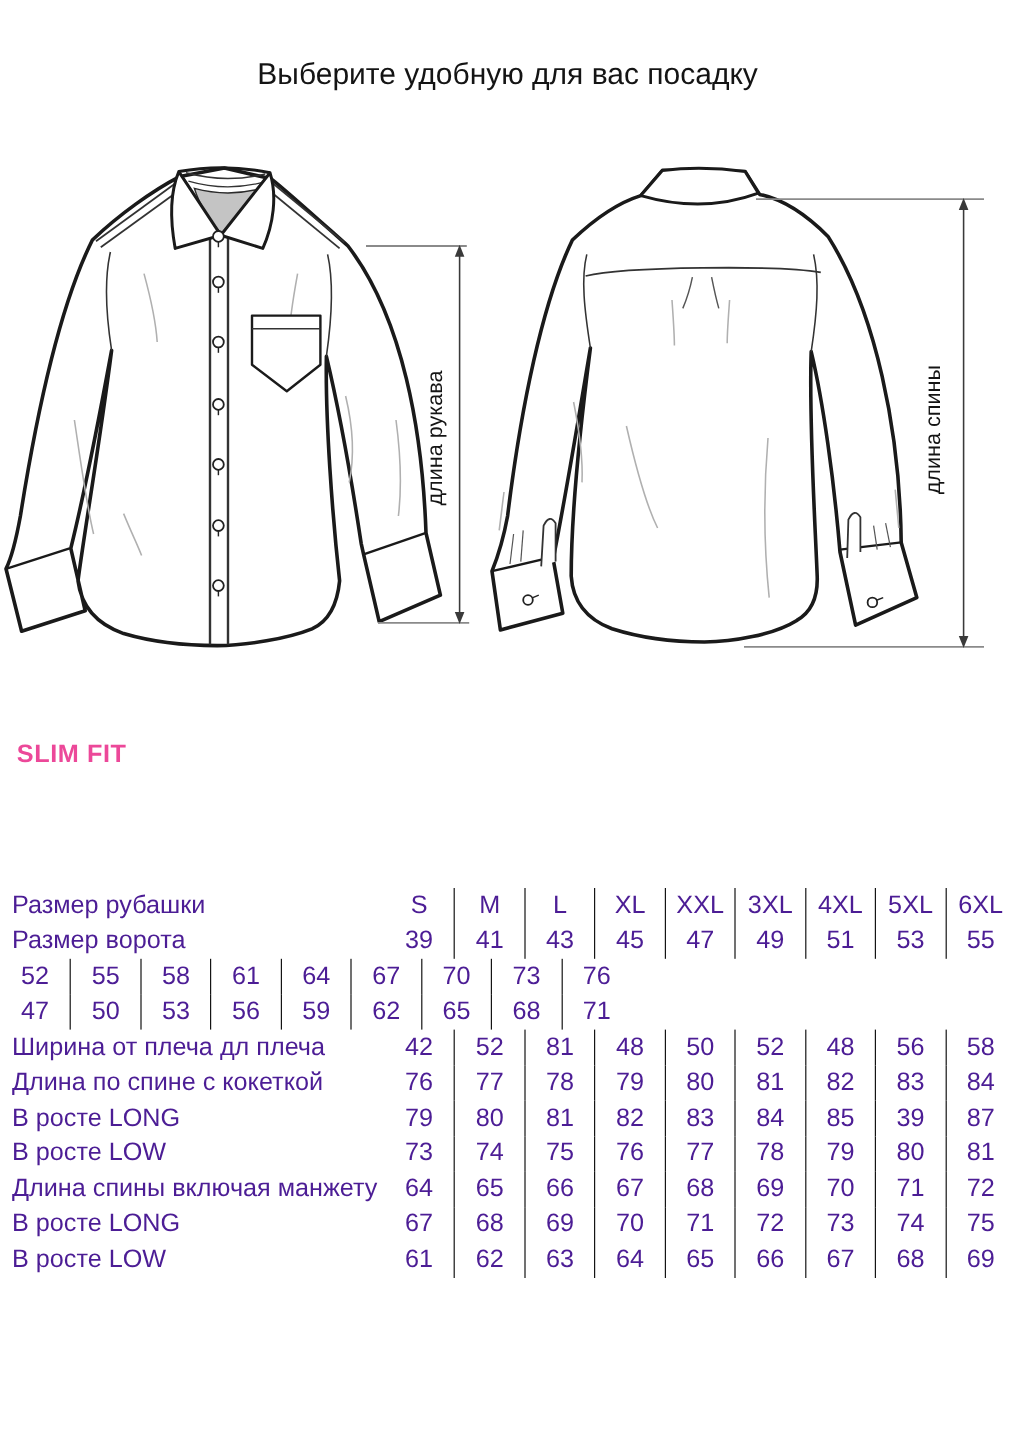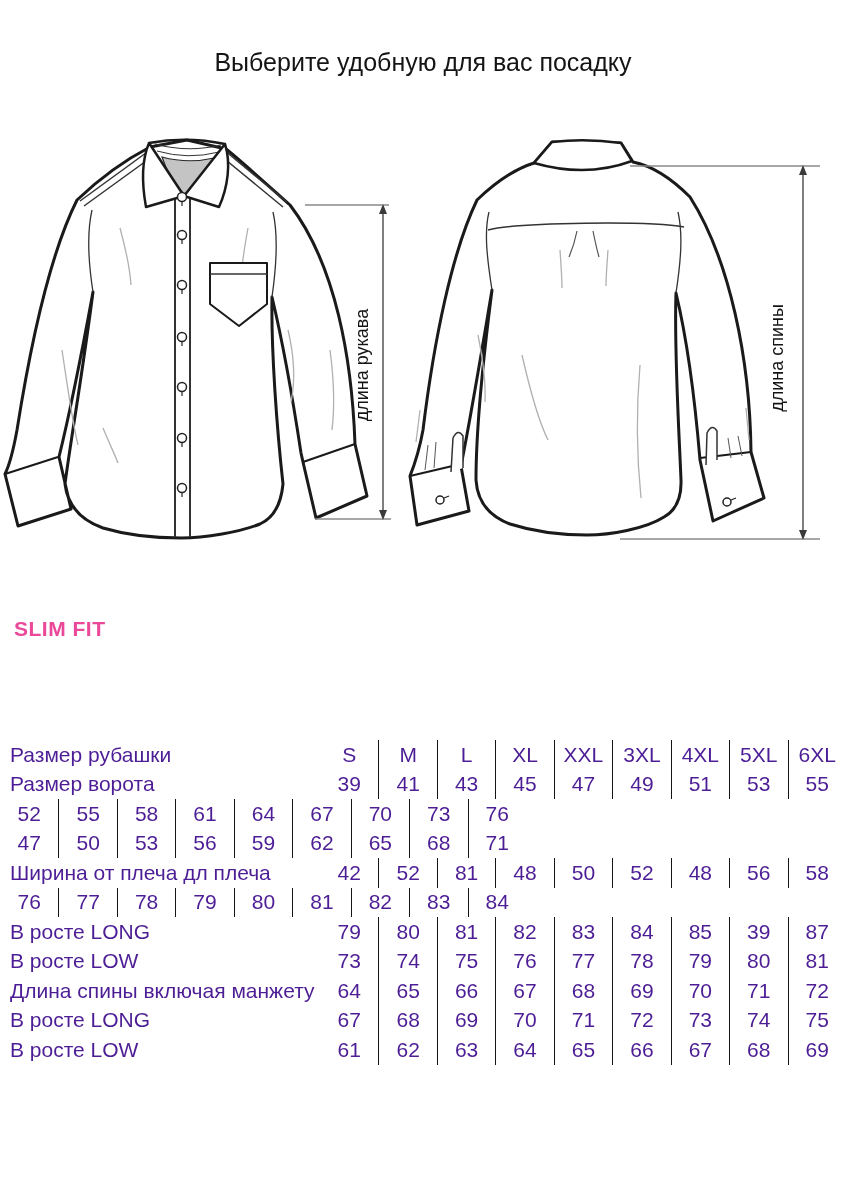--- a/index.html
+++ b/index.html
@@ -271,20 +271,21 @@
         <div class="tcell">52</div>
         <div class="tcell">81</div>
         <div class="tcell">48</div>
         <div class="tcell">50</div>
         <div class="tcell">52</div>
         <div class="tcell">48</div>
         <div class="tcell">56</div>
         <div class="tcell">58</div>
       </div>
       <div class="trow">
+        <div class="tlabel">Длина по спине с кокеткой</div>
         <div class="tcell first">76</div>
         <div class="tcell">77</div>
         <div class="tcell">78</div>
         <div class="tcell">79</div>
         <div class="tcell">80</div>
         <div class="tcell">81</div>
         <div class="tcell">82</div>
         <div class="tcell">83</div>
         <div class="tcell">84</div>
       </div>

